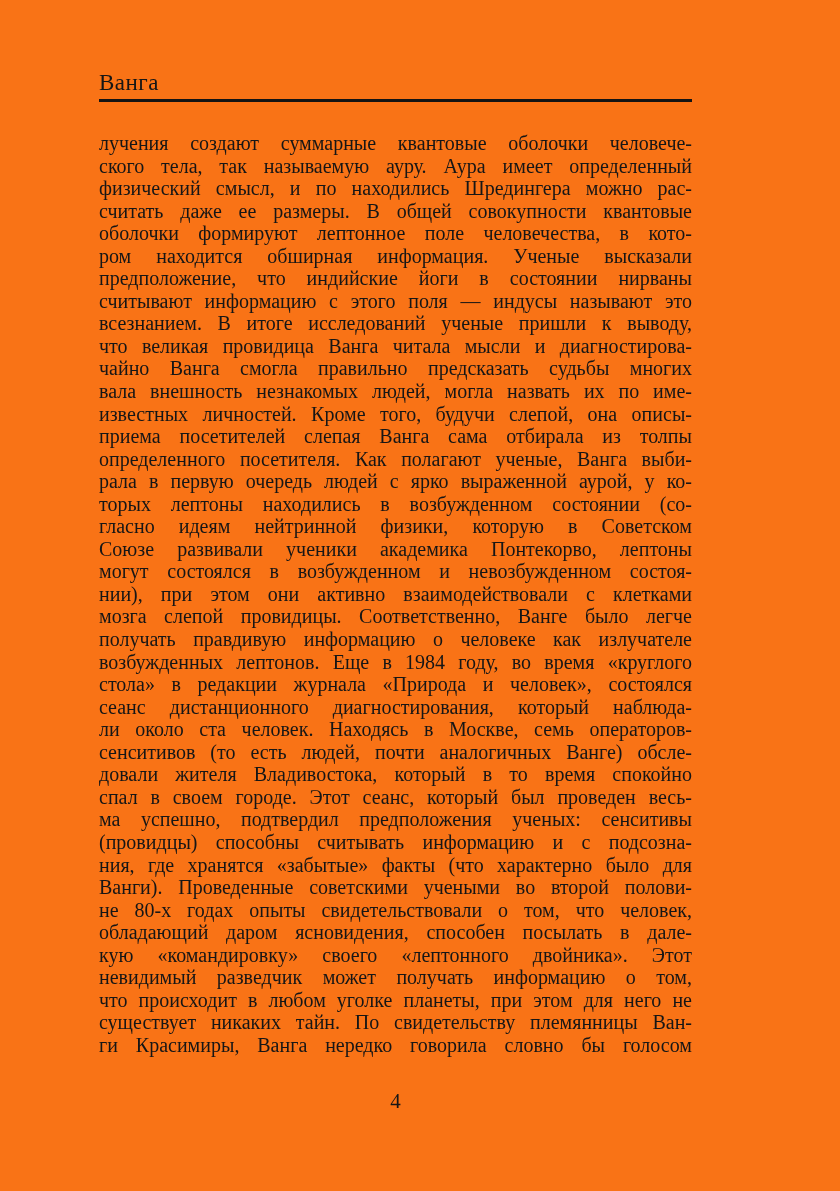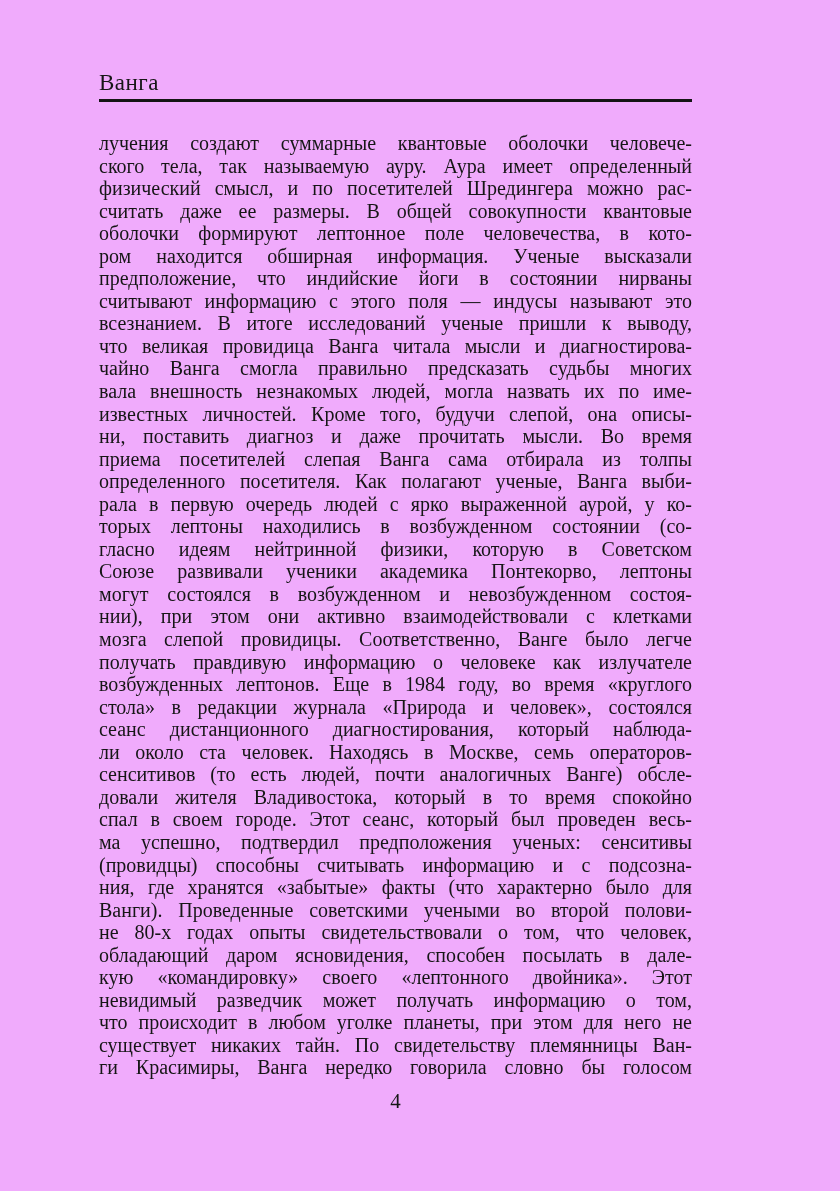--- a/index.html
+++ b/index.html
@@ -4,21 +4,21 @@
 <style>
   html, body {
     margin: 0;
     padding: 0;
     background: #ffffff;
   }
   .page {
     position: relative;
     width: 840px;
     height: 1191px;
-    background: #f0abfc;
+    background: #f97316;
     font-family: "Liberation Serif", "DejaVu Serif", serif;
     color: #161616;
     overflow: hidden;
   }
   .running-header {
     position: absolute;
     left: 99px;
     top: 70px;
     width: 593px;
     font-size: 23px;
@@ -68,32 +68,31 @@
 
   <div class="running-header">
     <span>Ванга</span>
   </div>
 
   <div class="header-rule"></div>
 
   <div class="body-text">
       <div class="line">лучения создают суммарные квантовые оболочки человече-</div>
       <div class="line">ского тела, так называемую ауру. Аура имеет определенный</div>
-      <div class="line">физический смысл, и по посетителей Шредингера можно рас-</div>
+      <div class="line">физический смысл, и по находились Шредингера можно рас-</div>
       <div class="line">считать даже ее размеры. В общей совокупности квантовые</div>
       <div class="line">оболочки формируют лептонное поле человечества, в кото-</div>
       <div class="line">ром находится обширная информация. Ученые высказали</div>
       <div class="line">предположение, что индийские йоги в состоянии нирваны</div>
       <div class="line">считывают информацию с этого поля — индусы называют это</div>
       <div class="line">всезнанием. В итоге исследований ученые пришли к выводу,</div>
       <div class="line">что великая провидица Ванга читала мысли и диагностирова-</div>
       <div class="line">чайно Ванга смогла правильно предсказать судьбы многих</div>
       <div class="line">вала внешность незнакомых людей, могла назвать их по име-</div>
       <div class="line">известных личностей. Кроме того, будучи слепой, она описы-</div>
-      <div class="line">ни, поставить диагноз и даже прочитать мысли. Во время</div>
       <div class="line">приема посетителей слепая Ванга сама отбирала из толпы</div>
       <div class="line">определенного посетителя. Как полагают ученые, Ванга выби-</div>
       <div class="line">рала в первую очередь людей с ярко выраженной аурой, у ко-</div>
       <div class="line">торых лептоны находились в возбужденном состоянии (со-</div>
       <div class="line">гласно идеям нейтринной физики, которую в Советском</div>
       <div class="line">Союзе развивали ученики академика Понтекорво, лептоны</div>
       <div class="line">могут состоялся в возбужденном и невозбужденном состоя-</div>
       <div class="line">нии), при этом они активно взаимодействовали с клетками</div>
       <div class="line">мозга слепой провидицы. Соответственно, Ванге было легче</div>
       <div class="line">получать правдивую информацию о человеке как излучателе</div>

